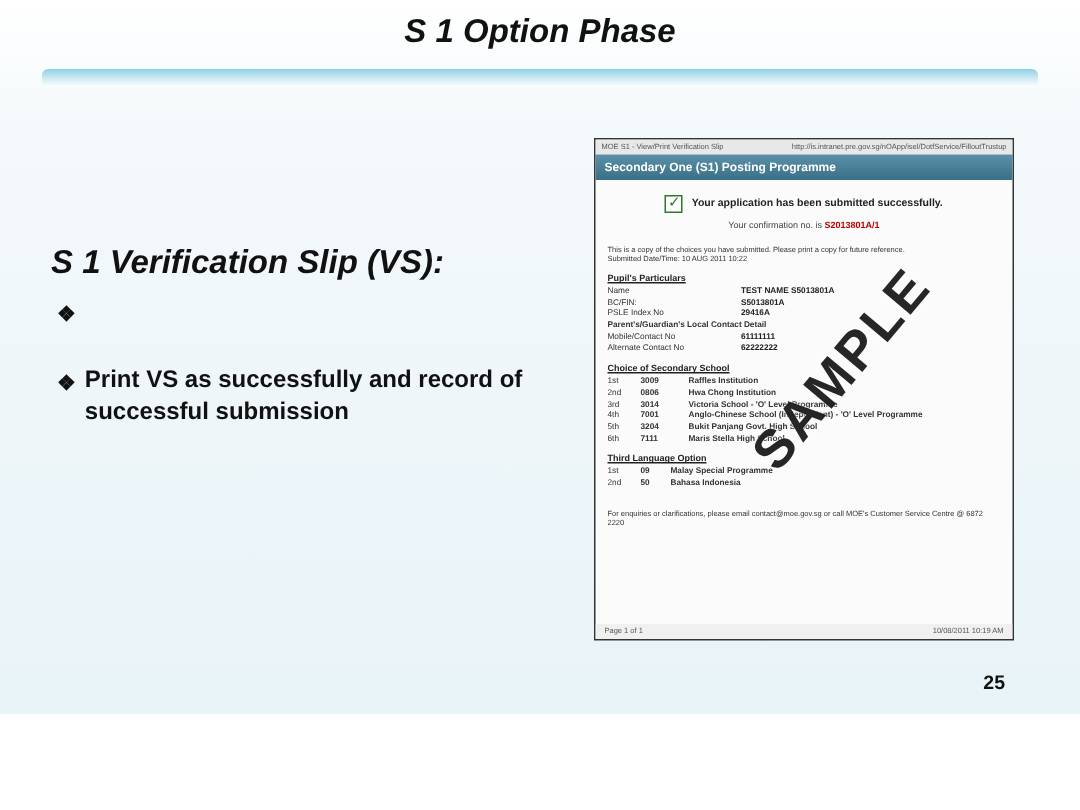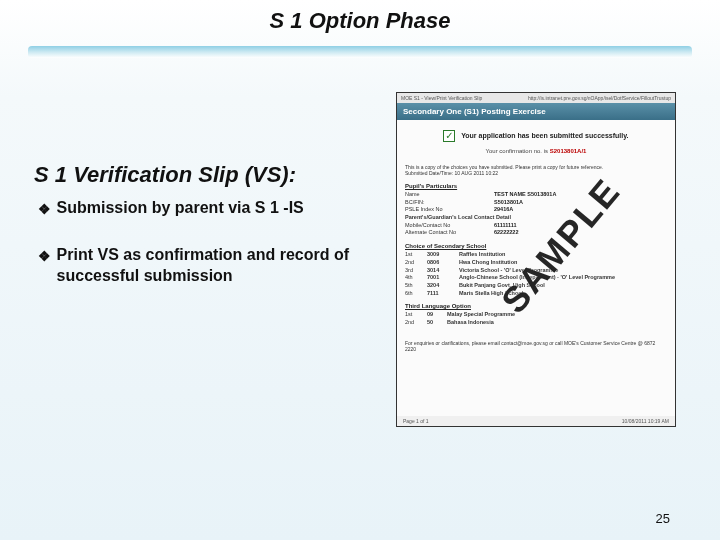--- a/index.html
+++ b/index.html
@@ -6,21 +6,21 @@
   body {
     width: 720px;
     height: 540px;
     font-family: Arial, sans-serif;
     background: #fff;
     position: relative;
     overflow: hidden;
   }
   .slide {
     width: 720px;
-    height: 540px;
+    height: 476px;
     background: linear-gradient(180deg, #ffffff 0%, #f4f9fb 18%, #e8f3f8 100%);
     position: relative;
   }
   .title-area {
     padding: 8px 40px 6px 40px;
     text-align: center;
   }
   .title-line1 {
     font-size: 22px;
     font-weight: bold;
@@ -179,54 +179,53 @@
     transform: rotate(-50deg);
     letter-spacing: 2px;
     pointer-events: none;
     text-shadow: 0 0 2px #fff;
   }
   .page-num {
     position: absolute;
     right: 50px;
     bottom: 14px;
     font-size: 13px;
-    font-weight: normal;
+    font-weight: bold;
     color: #111;
   }
 </style>
 </head>
 <body>
 
 <div class="slide">
 
   <div class="title-area">
     <div class="title-line1">S 1 Option Phase</div>
   </div>
 
   <div class="hr-band"></div>
 
   <div class="subtitle">S 1 Verification Slip (VS):</div>
 
   <div class="bullets">
     <div class="bullet">
       <span class="diamond">❖</span>
-      <span>Submission by parent via S 1 -IS</span>
     </div>
     <div class="bullet">
       <span class="diamond">❖</span>
-      <span>Print VS as confirmation and record of successful submission</span>
+      <span>Print VS as successfully and record of successful submission</span>
     </div>
   </div>
 
   <div class="screenshot">
     <div class="ss-topbar">
       <span>MOE S1 - View/Print Verification Slip</span>
       <span>http://is.intranet.pre.gov.sg/nOApp/isel/DotfService/FilloutTrustup</span>
     </div>
-    <div class="ss-header">Secondary One (S1) Posting Exercise</div>
+    <div class="ss-header">Secondary One (S1) Posting Programme</div>
 
     <div class="ss-confirm">
       <span class="ss-check">✓</span>
       <span class="ss-confirm-text">Your application has been submitted successfully.</span>
       <div class="ss-confirm-sub">
         <span>Your confirmation no. is</span>
         <span class="ss-confirm-num">S2013801A/1</span>
       </div>
     </div>
 

